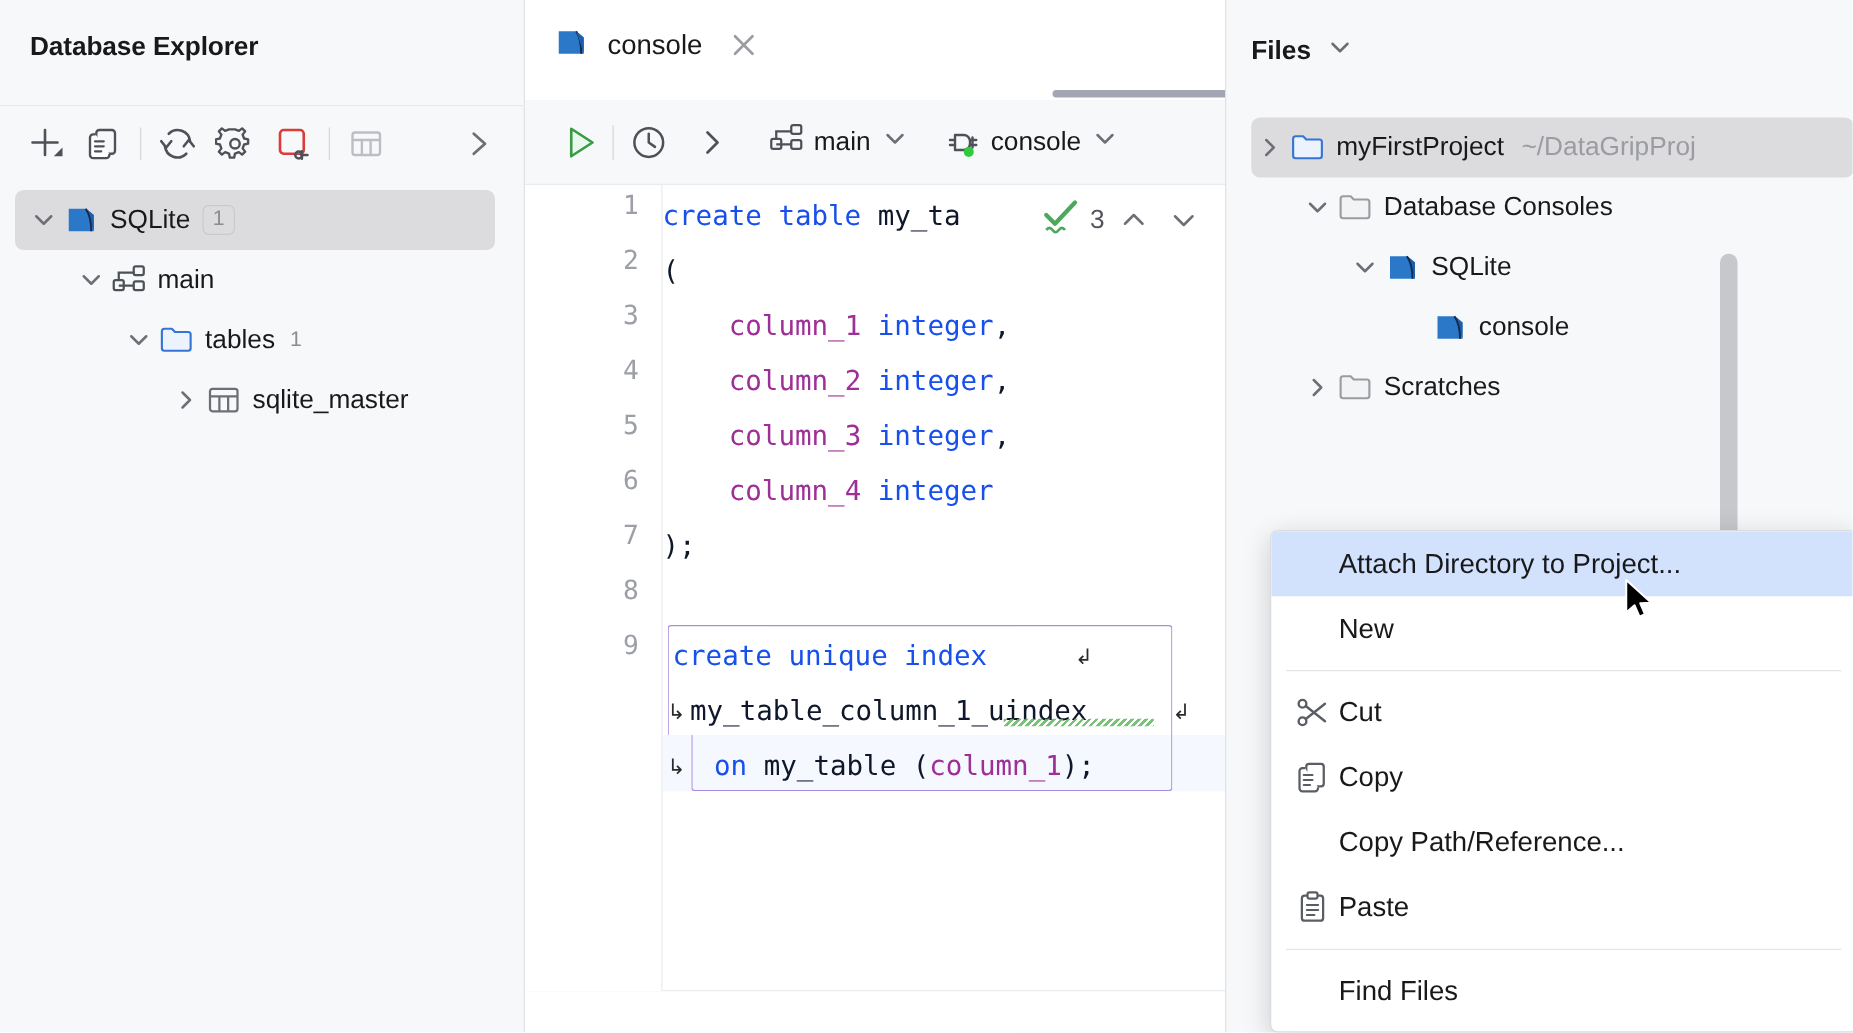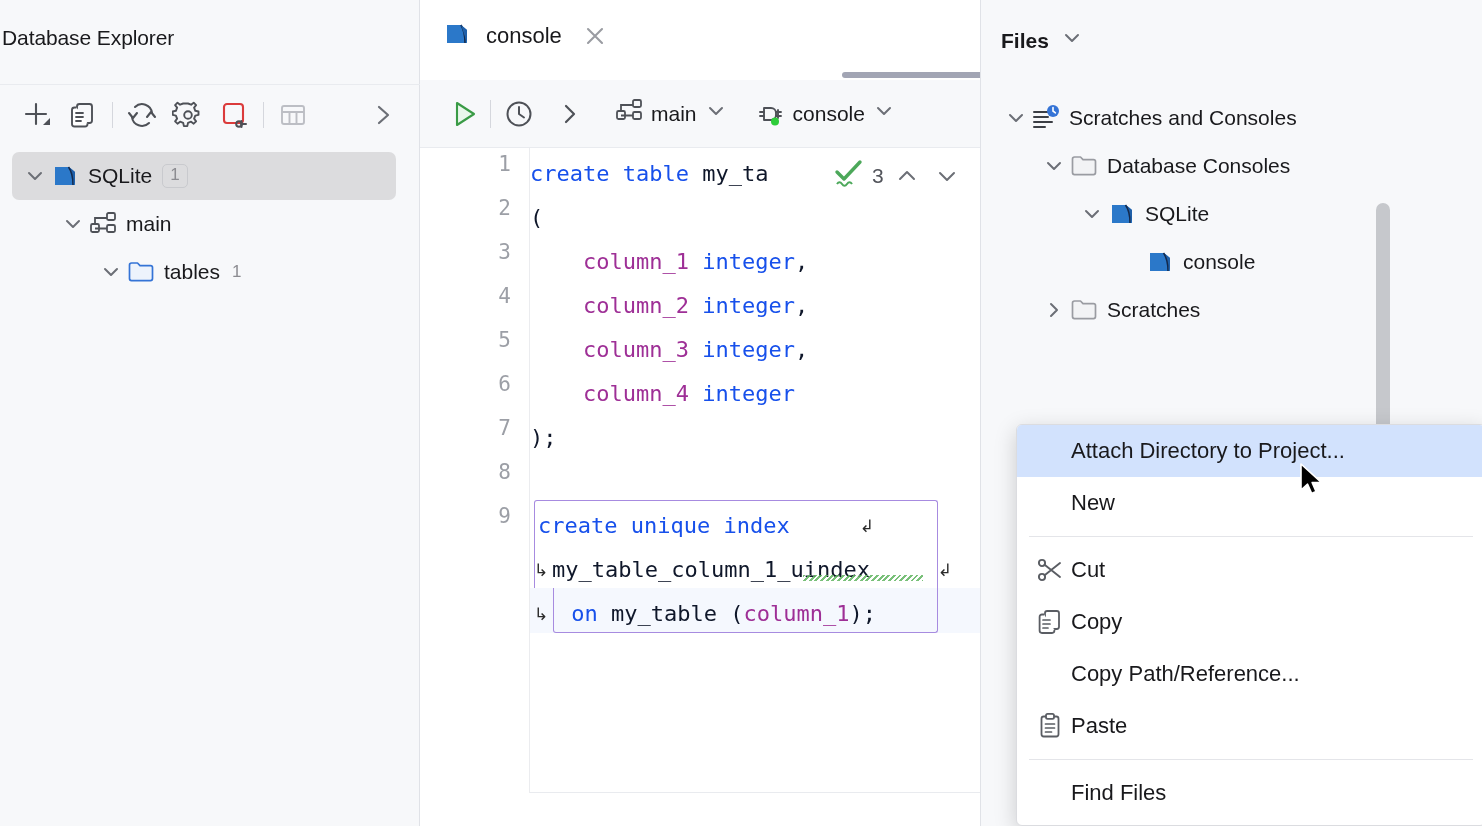--- a/index.html
+++ b/index.html
@@ -19,22 +19,22 @@
   }
 
   
   #db-explorer {
     position: absolute; left: 0; top: 0;
     width: 420px; height: 826px;
     background: #F7F8FA;
     border-right: 1px solid #E0E2E7;
   }
   .panel-title {
-    position: absolute; left: 2px; top: 26px;
-    font-size: 21px; font-weight: normal; color: #19191C;
+    position: absolute; left: 24px; top: 26px;
+    font-size: 21px; font-weight: bold; color: #19191C;
     letter-spacing: -0.1px;
   }
   #db-toolbar {
     position: absolute; left: 0; top: 84px;
     width: 420px; height: 60px;
     border-top: 1px solid #E9EBEF;
     display: flex; align-items: center;
   }
   .tb-btn {
     width: 46px; height: 46px;
@@ -368,20 +368,35 @@
               <path d="M5 8 L11 14 L17 8" fill="none" stroke="#6C6F76" stroke-width="2" stroke-linecap="round" stroke-linejoin="round"></path>
             </svg>
           </span>
           <span class="ticon" style="display: inline-flex; align-items: center;">
             <svg width="28" height="28" viewBox="0 0 28 28">
               <path d="M2.5 7 a2 2 0 0 1 2 -2 h6 l2.5 2.6 h10.5 a2 2 0 0 1 2 2 v11 a2 2 0 0 1 -2 2 h-19 a2 2 0 0 1 -2 -2 Z" fill="#EDF3FC" stroke="#3574D6" stroke-width="1.7" stroke-linejoin="round"></path>
             </svg>
           </span>
           <span>tables</span>
           <span class="badge-count">1</span>
+        </div>
+        <div class="tree-row">
+          <span style="flex: 0 0 134px;"></span>
+          <span class="tw">
+            <svg width="22" height="22" viewBox="0 0 22 22">
+              <path d="M8 5 L14 11 L8 17" fill="none" stroke="#6C6F76" stroke-width="2" stroke-linecap="round" stroke-linejoin="round"></path>
+            </svg>
+          </span>
+          <span class="ticon" style="display: inline-flex; align-items: center;">
+            <svg width="28" height="28" viewBox="0 0 28 28">
+              <rect x="3" y="5" width="22" height="18" rx="2" fill="none" stroke="#6C6F76" stroke-width="1.8"></rect>
+              <path d="M3 11 H25 M10.5 11 V23 M17.5 11 V23" stroke="#6C6F76" stroke-width="1.8"></path>
+            </svg>
+          </span>
+          <span>sqlite_master</span>
         </div>
       </div>
   </div>
 
   <div id="editor-panel">
 
     <div id="tabbar">
       <div id="tab-console">
         <span>
           <svg width="30" height="30" viewBox="0 0 30 30">
@@ -513,35 +528,34 @@
   <div id="files-panel">
     <div id="files-title">
       <span>Files</span>
       <span>
         <svg width="22" height="22" viewBox="0 0 22 22">
           <path d="M5 8 L11 14 L17 8" fill="none" stroke="#6C6F76" stroke-width="2" stroke-linecap="round" stroke-linejoin="round"></path>
         </svg>
       </span>
     </div>
     <div id="files-tree">
-        <div class="frow">
-          <span style="flex: 0 0 20px;"></span>
-          <span class="tw">
-            <svg width="22" height="22" viewBox="0 0 22 22">
-              <path d="M5 8 L11 14 L17 8" fill="none" stroke="#6C6F76" stroke-width="2" stroke-linecap="round" stroke-linejoin="round"></path>
-            </svg>
-          </span>
-          <span class="ticon" style="display: inline-flex; align-items: center;">
-            <svg width="28" height="28" viewBox="0 0 28 28">
-              <path d="M2 8 H20 M2 13 H16 M2 18 H20 M2 23 H13" stroke="#3C3F45" stroke-width="2" stroke-linecap="round"></path>
-              <circle cx="21" cy="7" r="6" fill="#3574D6"></circle>
-              <path d="M21 3.6 V7 L23.4 8.8" fill="none" stroke="#fff" stroke-width="1.6" stroke-linecap="round"></path>
-            </svg>
-          </span>
-          <span>Scratches and Consoles</span>
+        <div class="frow sel-gray">
+          <span style="flex: 0 0 0px;"></span>
+          <span class="tw">
+            <svg width="22" height="22" viewBox="0 0 22 22">
+              <path d="M8 5 L14 11 L8 17" fill="none" stroke="#6C6F76" stroke-width="2" stroke-linecap="round" stroke-linejoin="round"></path>
+            </svg>
+          </span>
+          <span class="ticon" style="display: inline-flex; align-items: center;">
+            <svg width="28" height="28" viewBox="0 0 28 28">
+              <path d="M2.5 7 a2 2 0 0 1 2 -2 h6 l2.5 2.6 h10.5 a2 2 0 0 1 2 2 v11 a2 2 0 0 1 -2 2 h-19 a2 2 0 0 1 -2 -2 Z" fill="#EDF3FC" stroke="#3574D6" stroke-width="1.7" stroke-linejoin="round"></path>
+            </svg>
+          </span>
+          <span>myFirstProject</span>
+          <span class="fpath">~/DataGripProj</span>
         </div>
         <div class="frow">
           <span style="flex: 0 0 58px;"></span>
           <span class="tw">
             <svg width="22" height="22" viewBox="0 0 22 22">
               <path d="M5 8 L11 14 L17 8" fill="none" stroke="#6C6F76" stroke-width="2" stroke-linecap="round" stroke-linejoin="round"></path>
             </svg>
           </span>
           <span class="ticon" style="display: inline-flex; align-items: center;">
             <svg width="28" height="28" viewBox="0 0 28 28">

